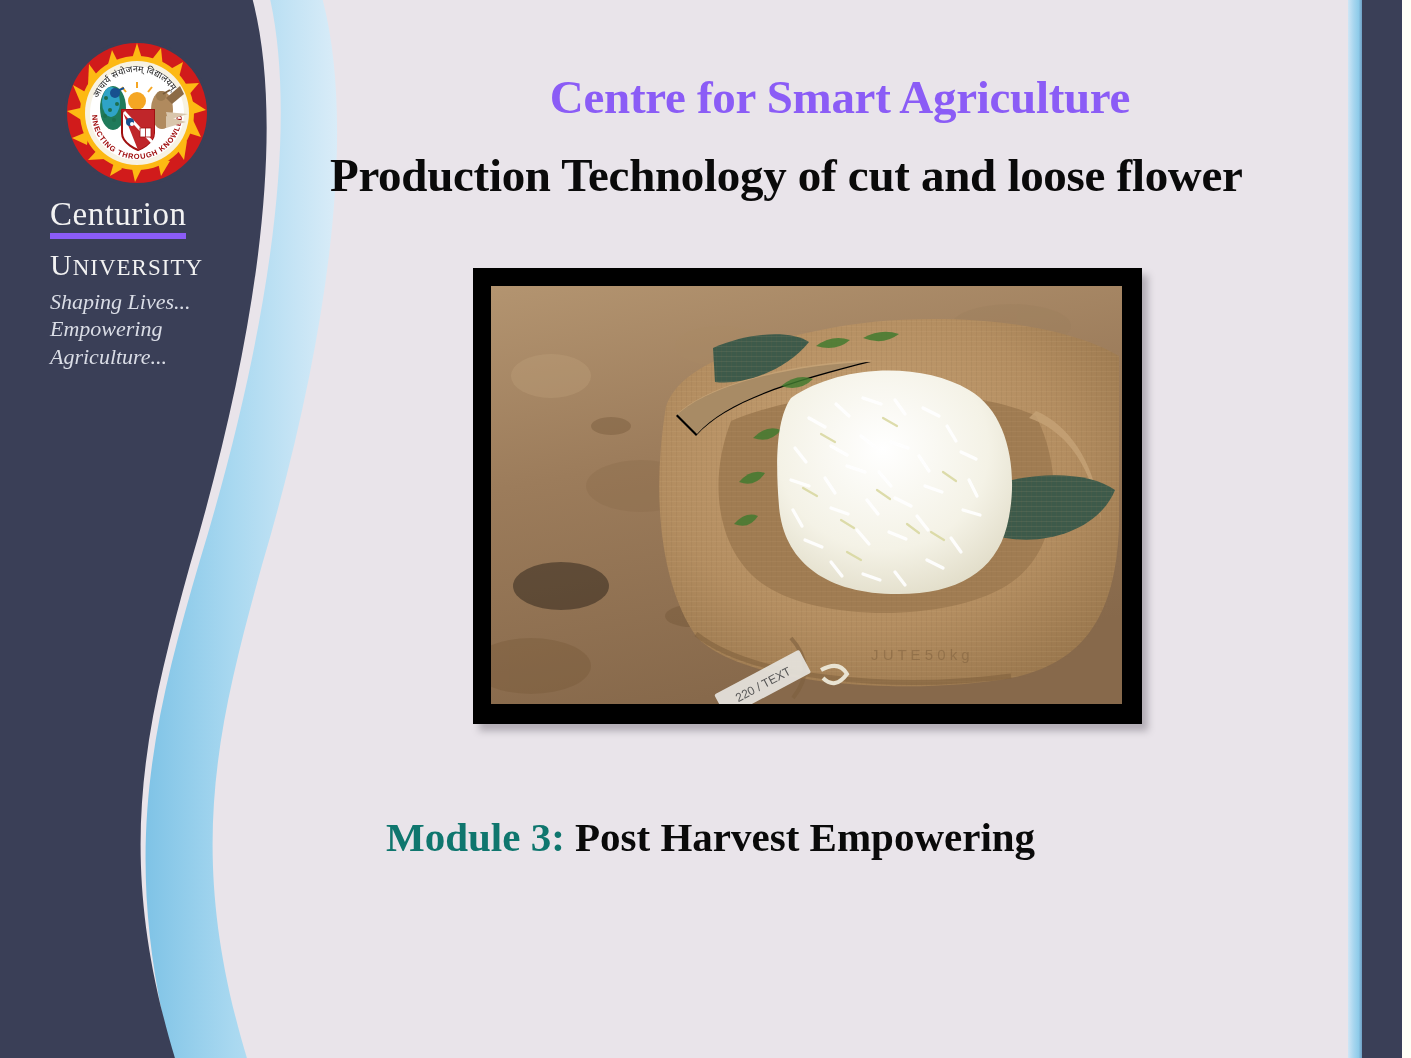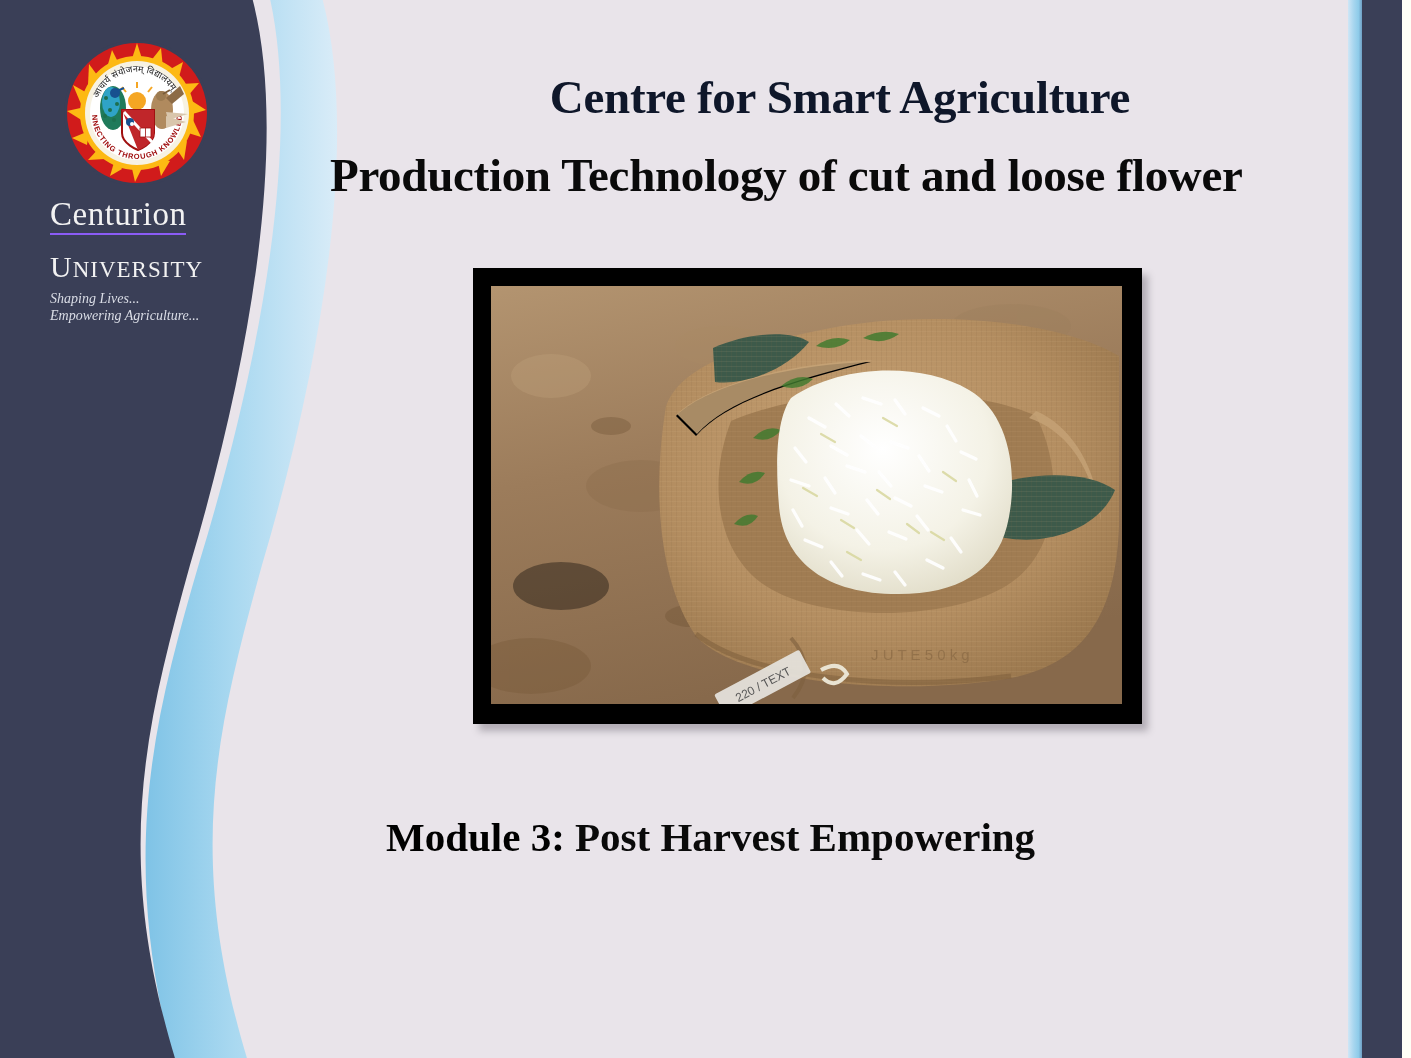--- a/index.html
+++ b/index.html
@@ -76,51 +76,51 @@
     display: block;
   }
   .brand-centurion {
     color: #f2f2f2;
     font-family: "Liberation Serif", serif;
     font-size: 33px;
     letter-spacing: 0.5px;
     line-height: 1.0;
     margin-top: 10px;
     padding-bottom: 2px;
-    border-bottom: 2px solid #8b5cf6;
+    border-bottom: 6px solid #8b5cf6;
     display: inline-block;
   }
   .brand-university {
     color: #f2f2f2;
     font-family: "Liberation Serif", serif;
     font-size: 30px;
     letter-spacing: 1px;
     line-height: 1.05;
-    margin-top: 16px;
+    margin-top: 10px;
   }
   .brand-university .small {
     font-size: 23px;
   }
   .tagline {
     color: #dadde6;
     font-family: "Liberation Serif", serif;
     font-style: italic;
-    font-size: 14px;
+    font-size: 22px;
     line-height: 1.25;
     margin-top: 7px;
   }
 
   
   .title-centre {
     position: absolute;
     left: 340px;
     top: 70px;
     width: 1000px;
     text-align: center;
-    color: #0f172a;
+    color: #8b5cf6;
     font-family: "Liberation Serif", serif;
     font-weight: bold;
     font-size: 47px;
     letter-spacing: -0.3px;
     white-space: nowrap;
   }
   .title-sub {
     position: absolute;
     left: 330px;
     top: 148px;
@@ -162,21 +162,21 @@
     top: 812px;
     width: 820px;
     text-align: left;
     font-family: "Liberation Serif", serif;
     font-weight: bold;
     font-size: 41px;
     line-height: 1.22;
     color: #0a0a0a;
     white-space: nowrap;
   }
-  .accent-red { color: #000000; }
+  .accent-red { color: #0f766e; }
 </style>
 </head>
 <body>
 
 <div class="slide">
 
   <div class="canvas-bg"></div>
 
   <div class="right-blue-band"></div>
   <div class="right-navy-band"></div>

